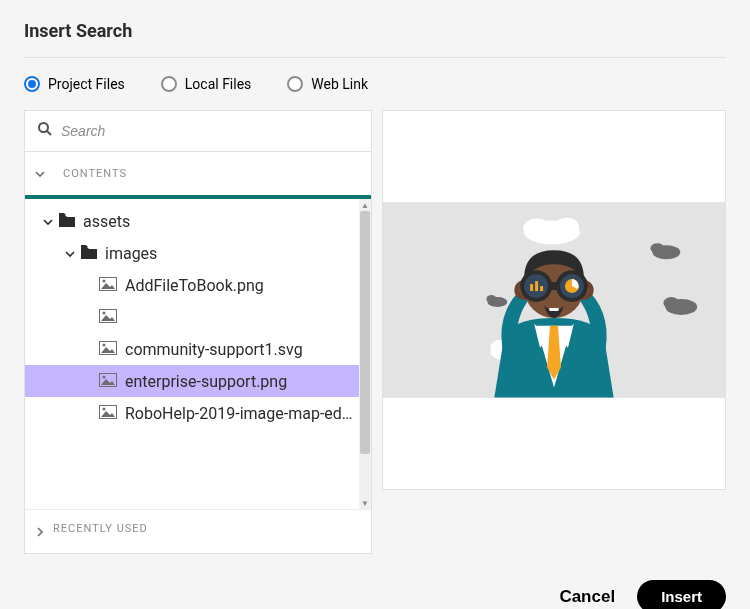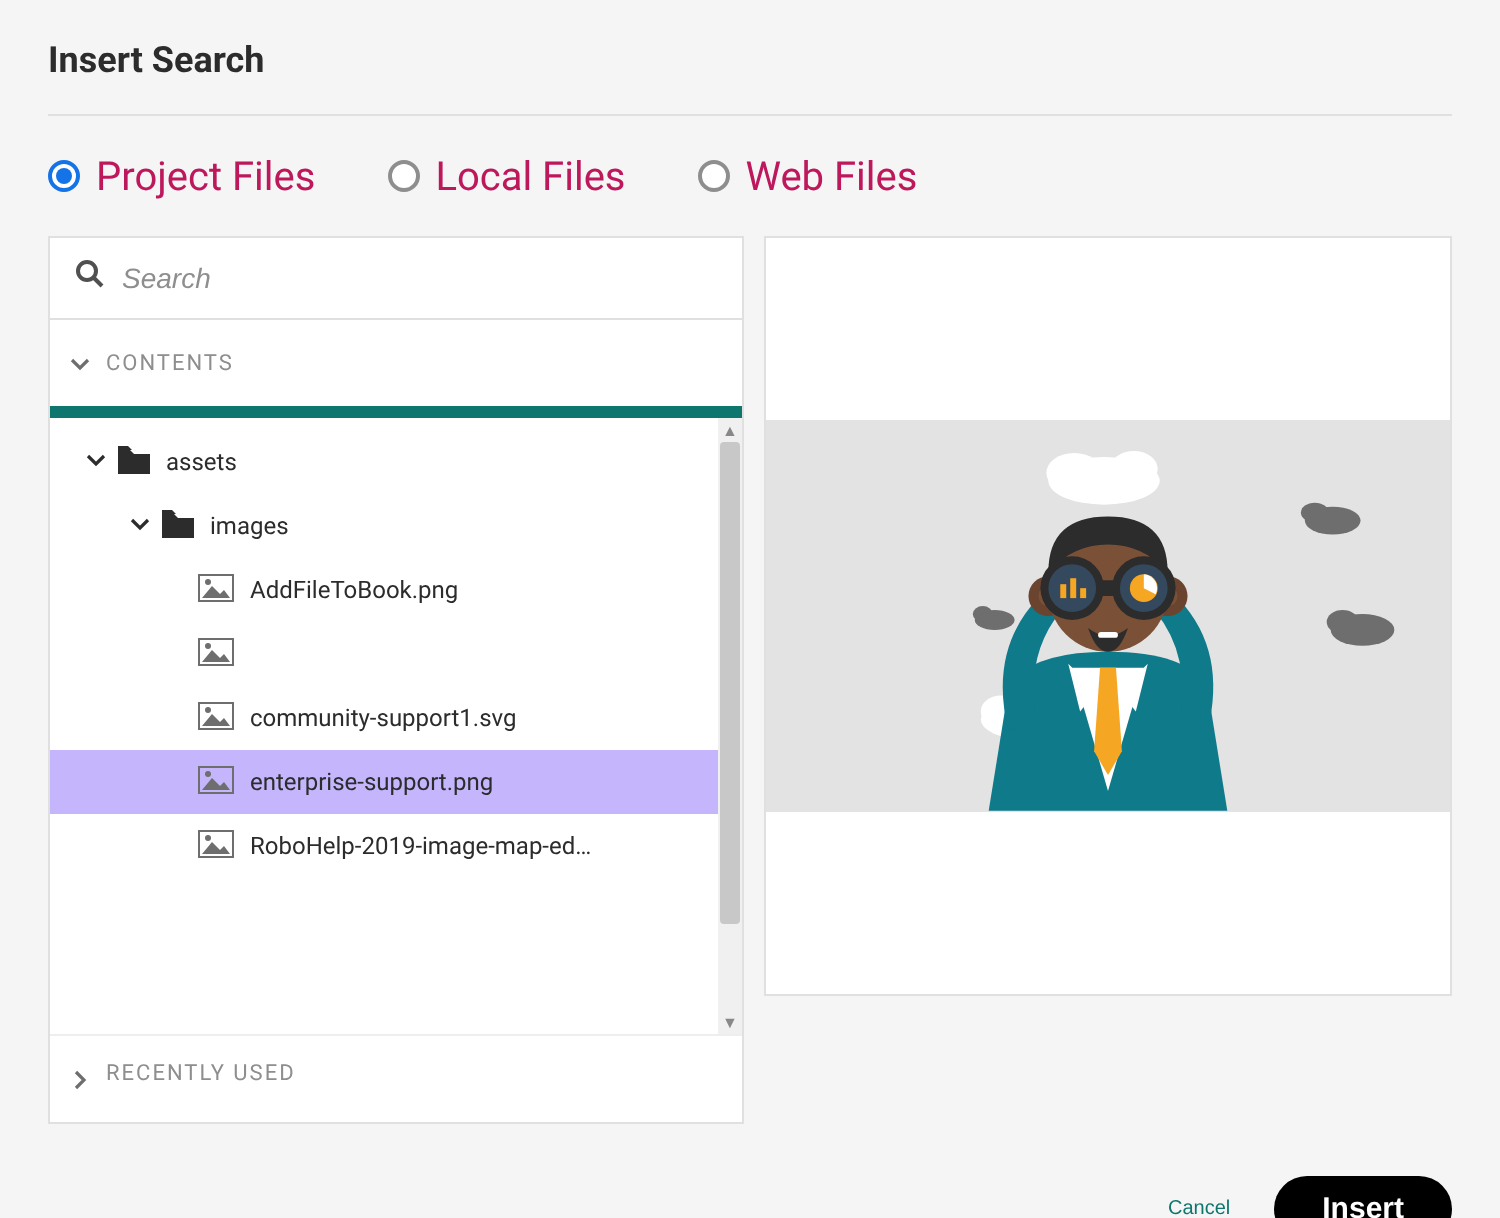--- a/index.html
+++ b/index.html
@@ -49,22 +49,22 @@
   border-color: #1473e6;
 }
 .radio.selected::after {
   content: "";
   width: 8px;
   height: 8px;
   border-radius: 50%;
   background: #1473e6;
 }
 .tab-label {
-  font-size: 20px;
-  color: #be185d;
+  font-size: 14px;
+  color: #000000;
 }
 .content {
   display: flex;
   gap: 10px;
 }
 .left-panel {
   width: 348px;
   background: #fff;
   border: 1px solid #e0e0e0;
   display: flex;
@@ -87,22 +87,22 @@
   font-size: 14px;
   font-style: italic;
   color: #8e8e8e;
   flex: 1;
 }
 .search-input::placeholder { font-style: italic; color: #8e8e8e; }
 .contents-header {
   display: flex;
   align-items: center;
   padding: 12px 10px;
-  gap: 8px;
-  border-bottom: 6px solid #0f766e;
+  gap: 18px;
+  border-bottom: 4px solid #0f766e;
   text-align: center;
 }
 .chevron {
   color: #6e6e6e;
   flex-shrink: 0;
 }
 .section-label {
   font-size: 11px;
   letter-spacing: 1px;
   color: #8e8e8e;
@@ -117,21 +117,21 @@
 }
 .tree {
   flex: 1;
   overflow-y: auto;
   padding: 6px 0;
 }
 .tree-row {
   display: flex;
   align-items: center;
   height: 32px;
-  font-size: 12px;
+  font-size: 16px;
   color: #2c2c2c;
   cursor: pointer;
   white-space: nowrap;
   overflow: hidden;
   text-align: center;
 }
 .tree-row.selected {
   background: #c4b5fd;
 }
 .tree-row .indent { display: inline-block; }
@@ -184,23 +184,23 @@
   overflow: hidden;
 }
 .footer {
   display: flex;
   justify-content: flex-end;
   align-items: center;
   gap: 22px;
   margin-top: 26px;
 }
 .btn-cancel {
-  font-size: 10px;
-  font-weight: 400;
-  color: #0f766e;
+  font-size: 17px;
+  font-weight: 700;
+  color: #000000;
   background: none;
   border: none;
   cursor: pointer;
 }
 .btn-insert {
   font-size: 15px;
   font-weight: 700;
   color: #fff;
   background: #000000;
   border: none;
@@ -220,21 +220,21 @@
     <div class="tab">
       <span class="radio selected"></span>
       <span class="tab-label">Project Files</span>
     </div>
     <div class="tab">
       <span class="radio"></span>
       <span class="tab-label">Local Files</span>
     </div>
     <div class="tab">
       <span class="radio"></span>
-      <span class="tab-label">Web Files</span>
+      <span class="tab-label">Web Link</span>
     </div>
   </div>
 
   <div class="content">
     <div class="left-panel">
       <div class="search-row">
         <span class="search-icon">
           <svg width="16" height="16" viewBox="0 0 16 16">
               <circle cx="6.5" cy="6.5" r="4.5" fill="none" stroke="#505050" stroke-width="2"></circle>
               <line x1="10" y1="10" x2="14" y2="14" stroke="#505050" stroke-width="2"></line>

